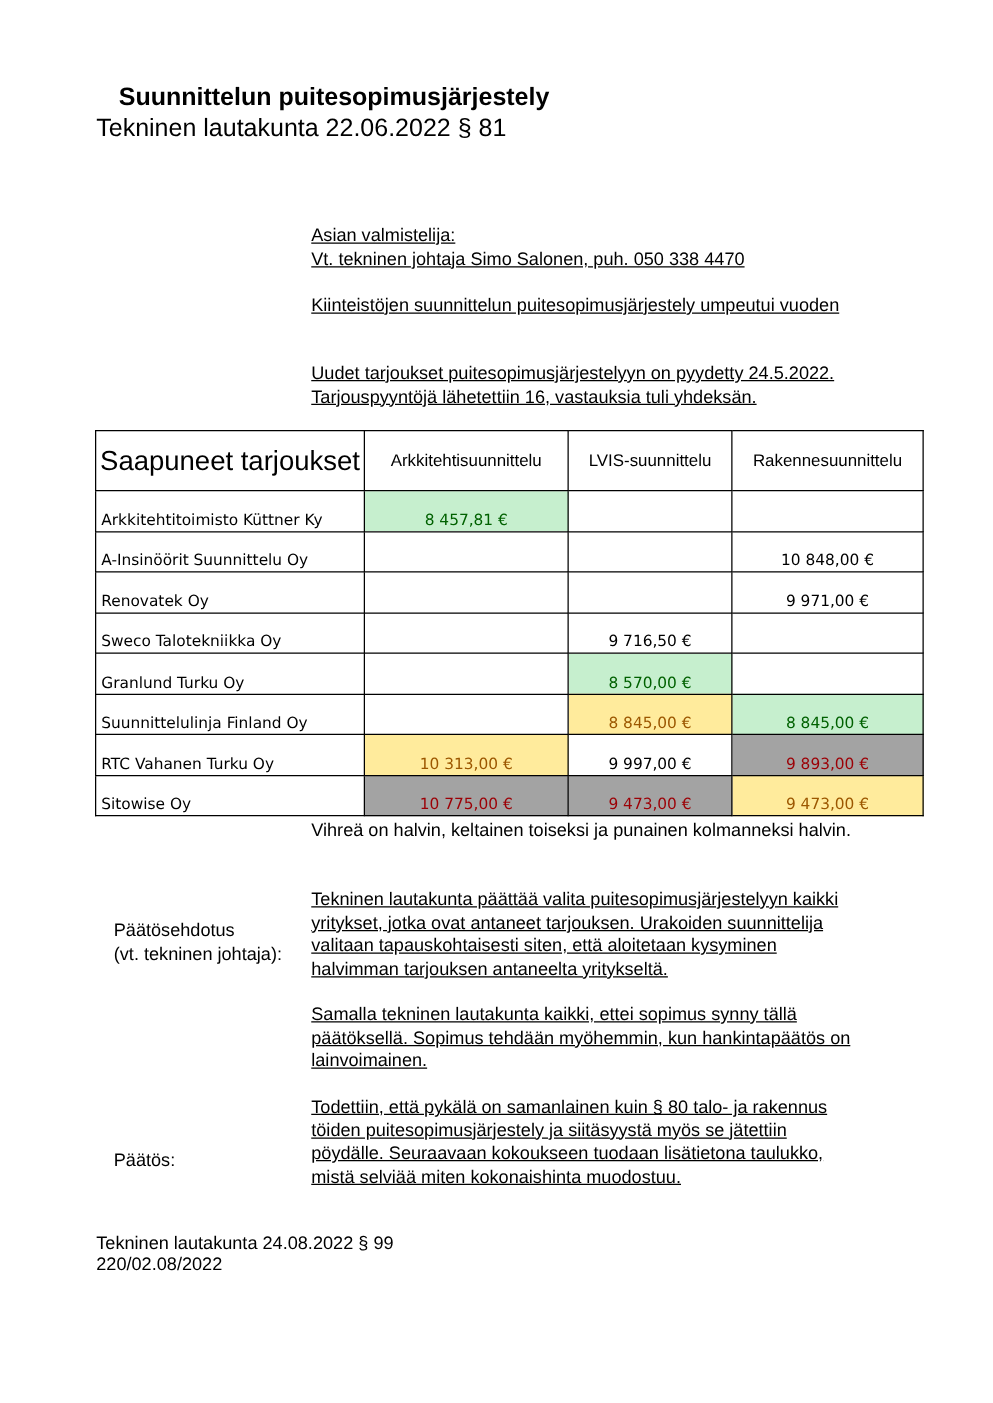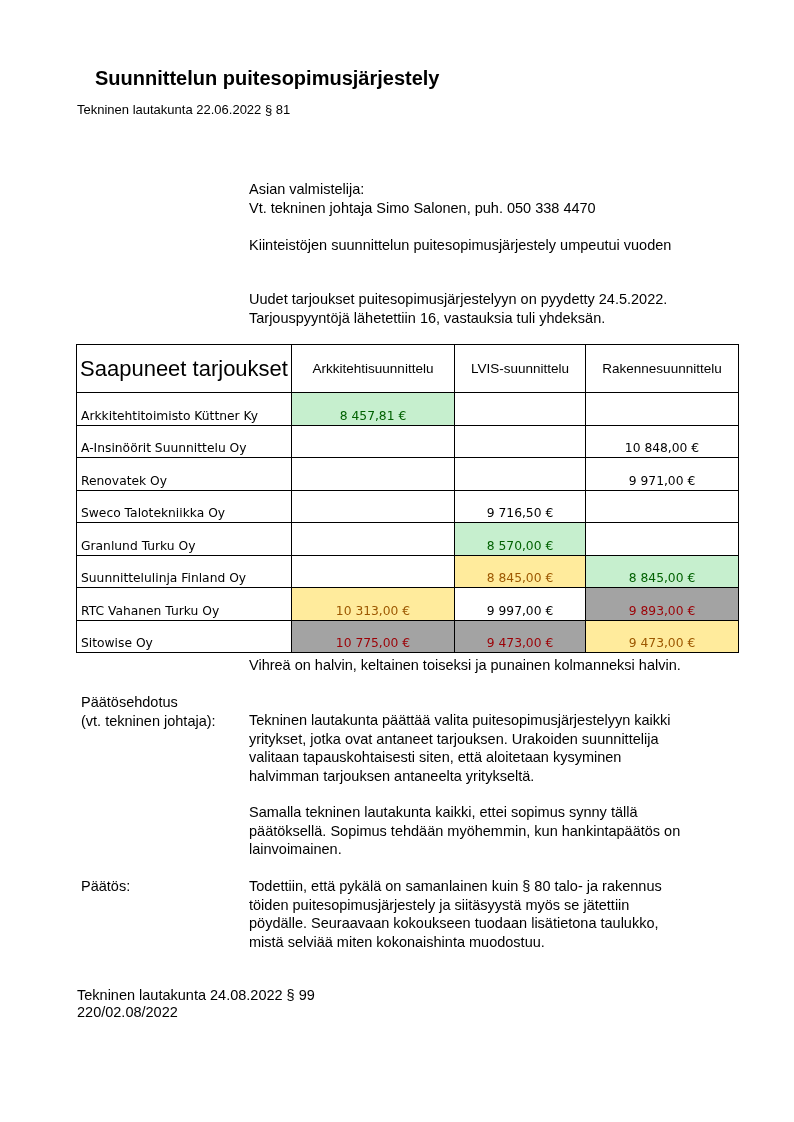--- a/index.html
+++ b/index.html
@@ -1,23 +1,23 @@
 <!DOCTYPE html>
 <html><head>
 <meta charset="utf-8">
 <style>
   html, body { margin: 0; padding: 0; background: #ffffff; }
   body { width: 794px; height: 1122px; position: relative; overflow: hidden;
          font-family: "Liberation Sans", sans-serif; color: #000; font-size: 14px; }
   .abs { position: absolute; }
   .title { left: 95px; top: 67px; font-weight: bold; font-size: 20px; }
-  .meeting1 { left: 77px; top: 102px; font-size: 13px; }
+  .meeting1 { left: 77px; top: 92px; font-size: 20px; }
   .para { left: 249px; width: 470px; font-size: 14.5px; line-height: 18.5px; }
-  .para span { display: block; }
-  .label { left: 81px; font-size: 14.5px; line-height: 18.5px; }
+  .para span { display: block; text-decoration: underline; }
+  .label { left: 91px; font-size: 14.5px; line-height: 18.5px; margin-top: 43px; }
   .label span { display: block; }
 
   table.bids { position: absolute; left: 76px; top: 344px; width: 662px;
                border-collapse: collapse; table-layout: fixed; }
   table.bids td, table.bids th { border: 1.3px solid #000; padding: 0; }
   table.bids th { height: 47px; font-weight: normal; font-size: 13.5px; text-align: center;
                   font-family: "Liberation Sans", sans-serif; }
   table.bids th.corner { font-size: 22px; }
   table.bids td { height: 29.5px; font-family: "DejaVu Sans", sans-serif; font-size: 12.3px;
                   text-align: center; vertical-align: bottom; padding-bottom: 2px; }

